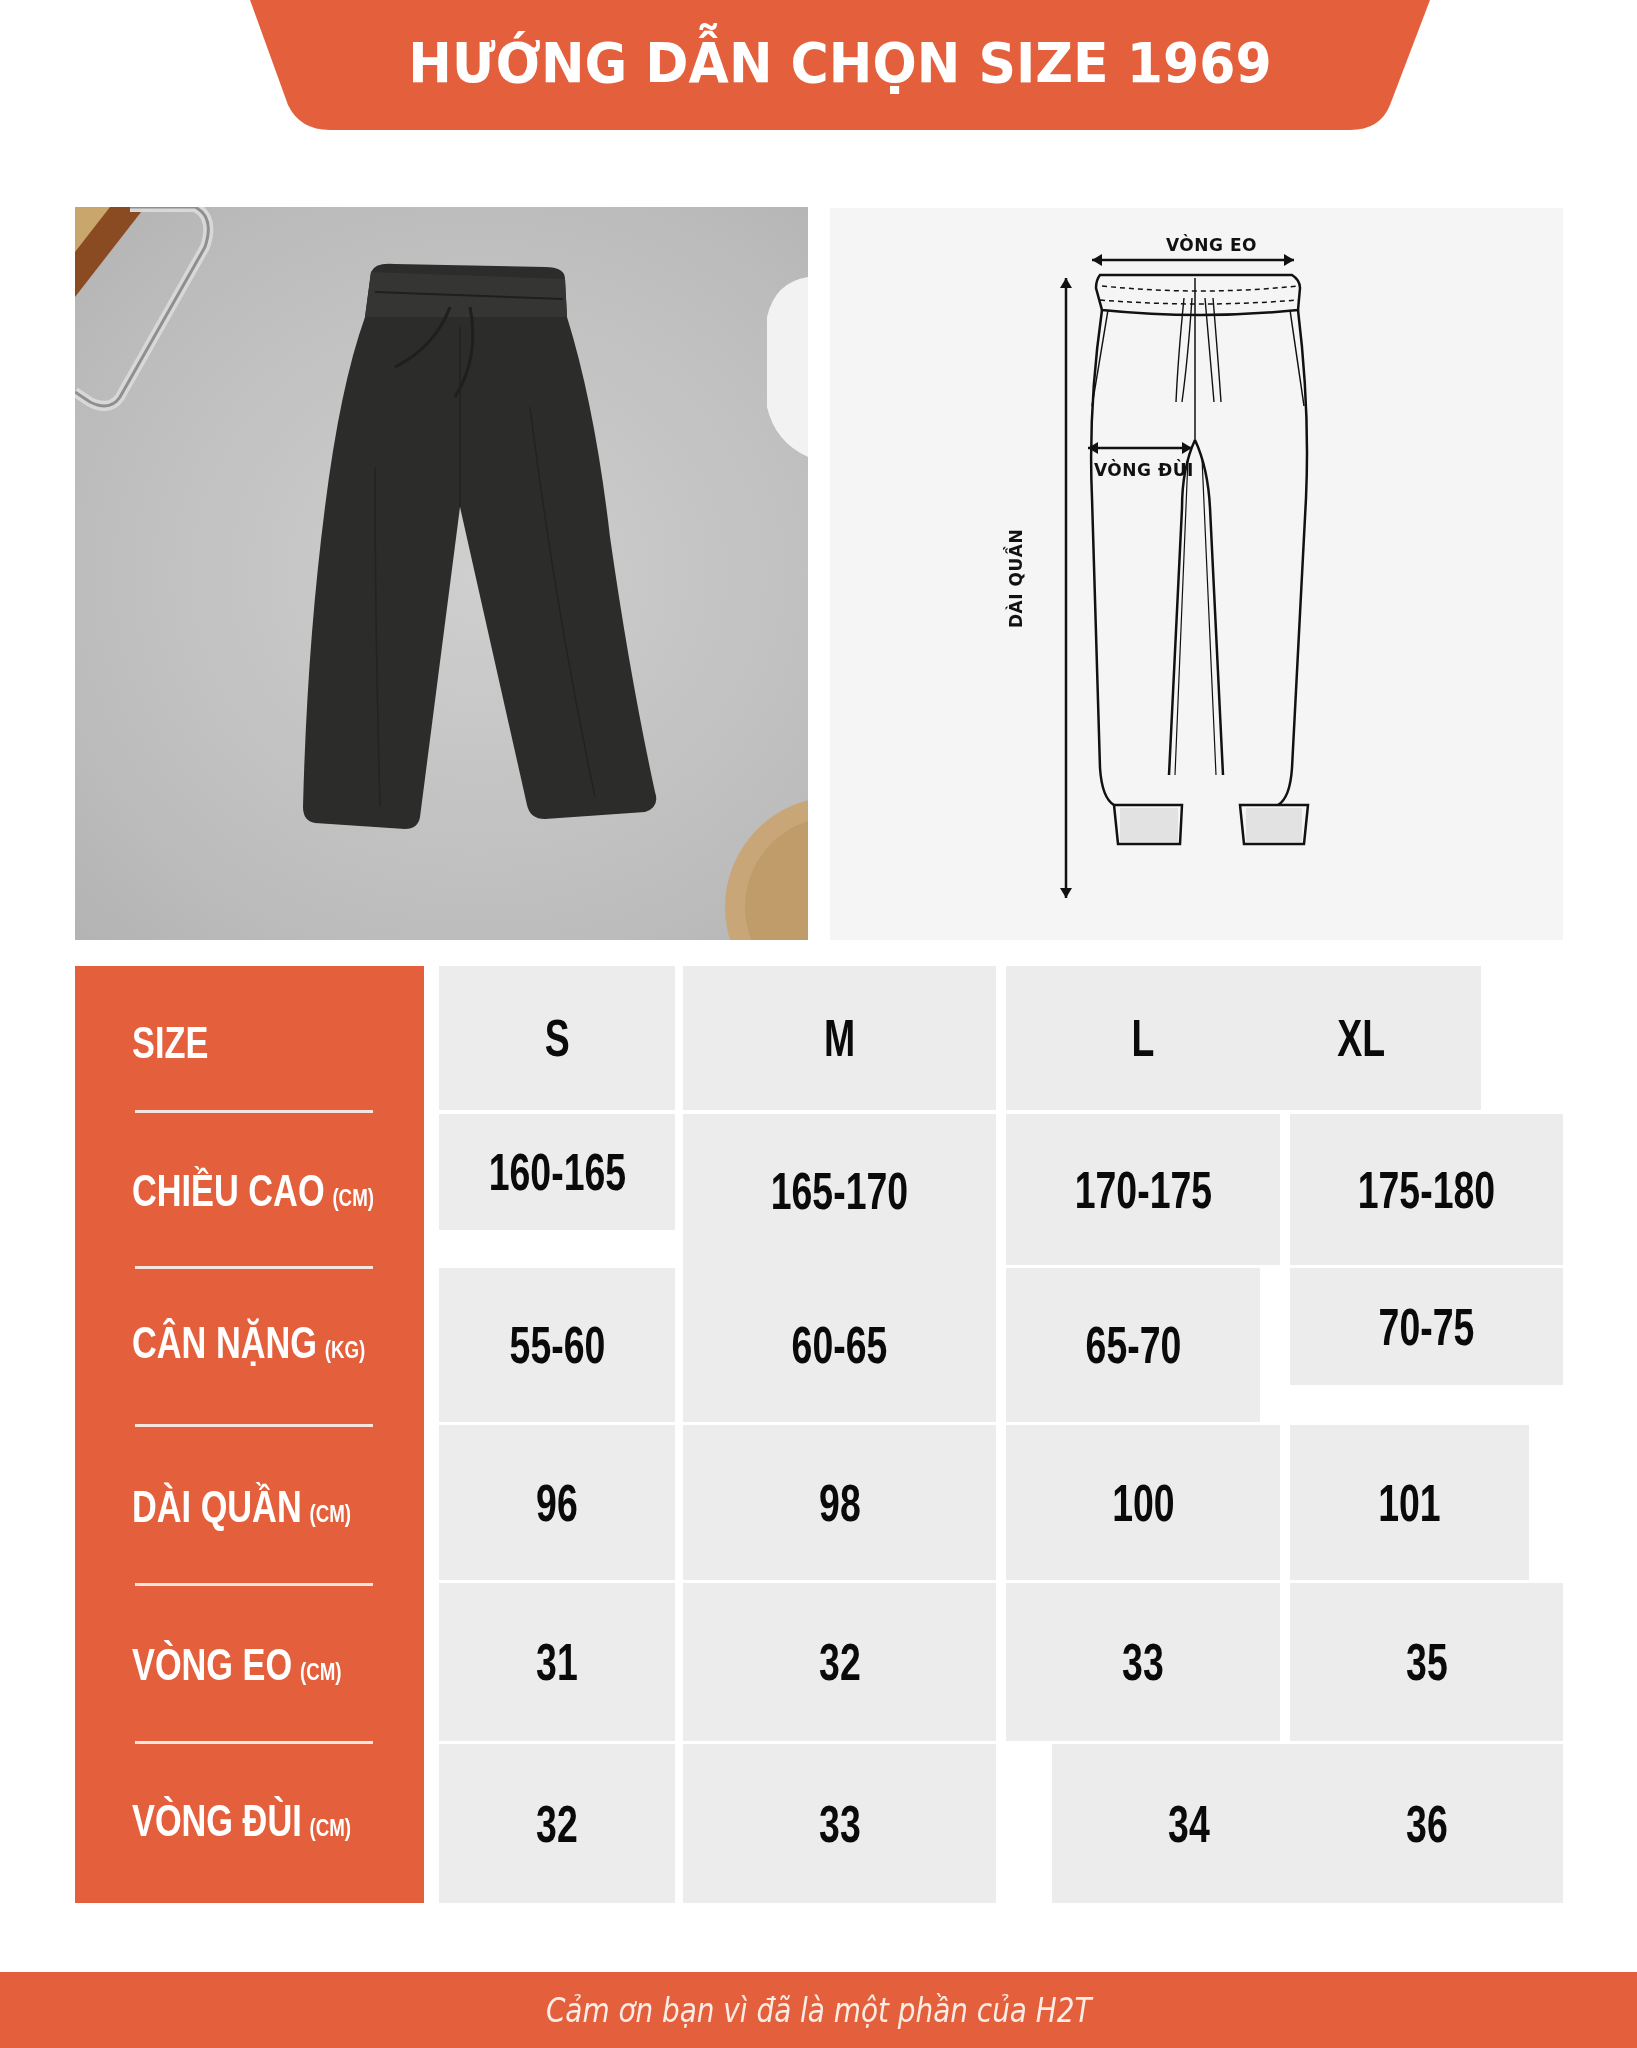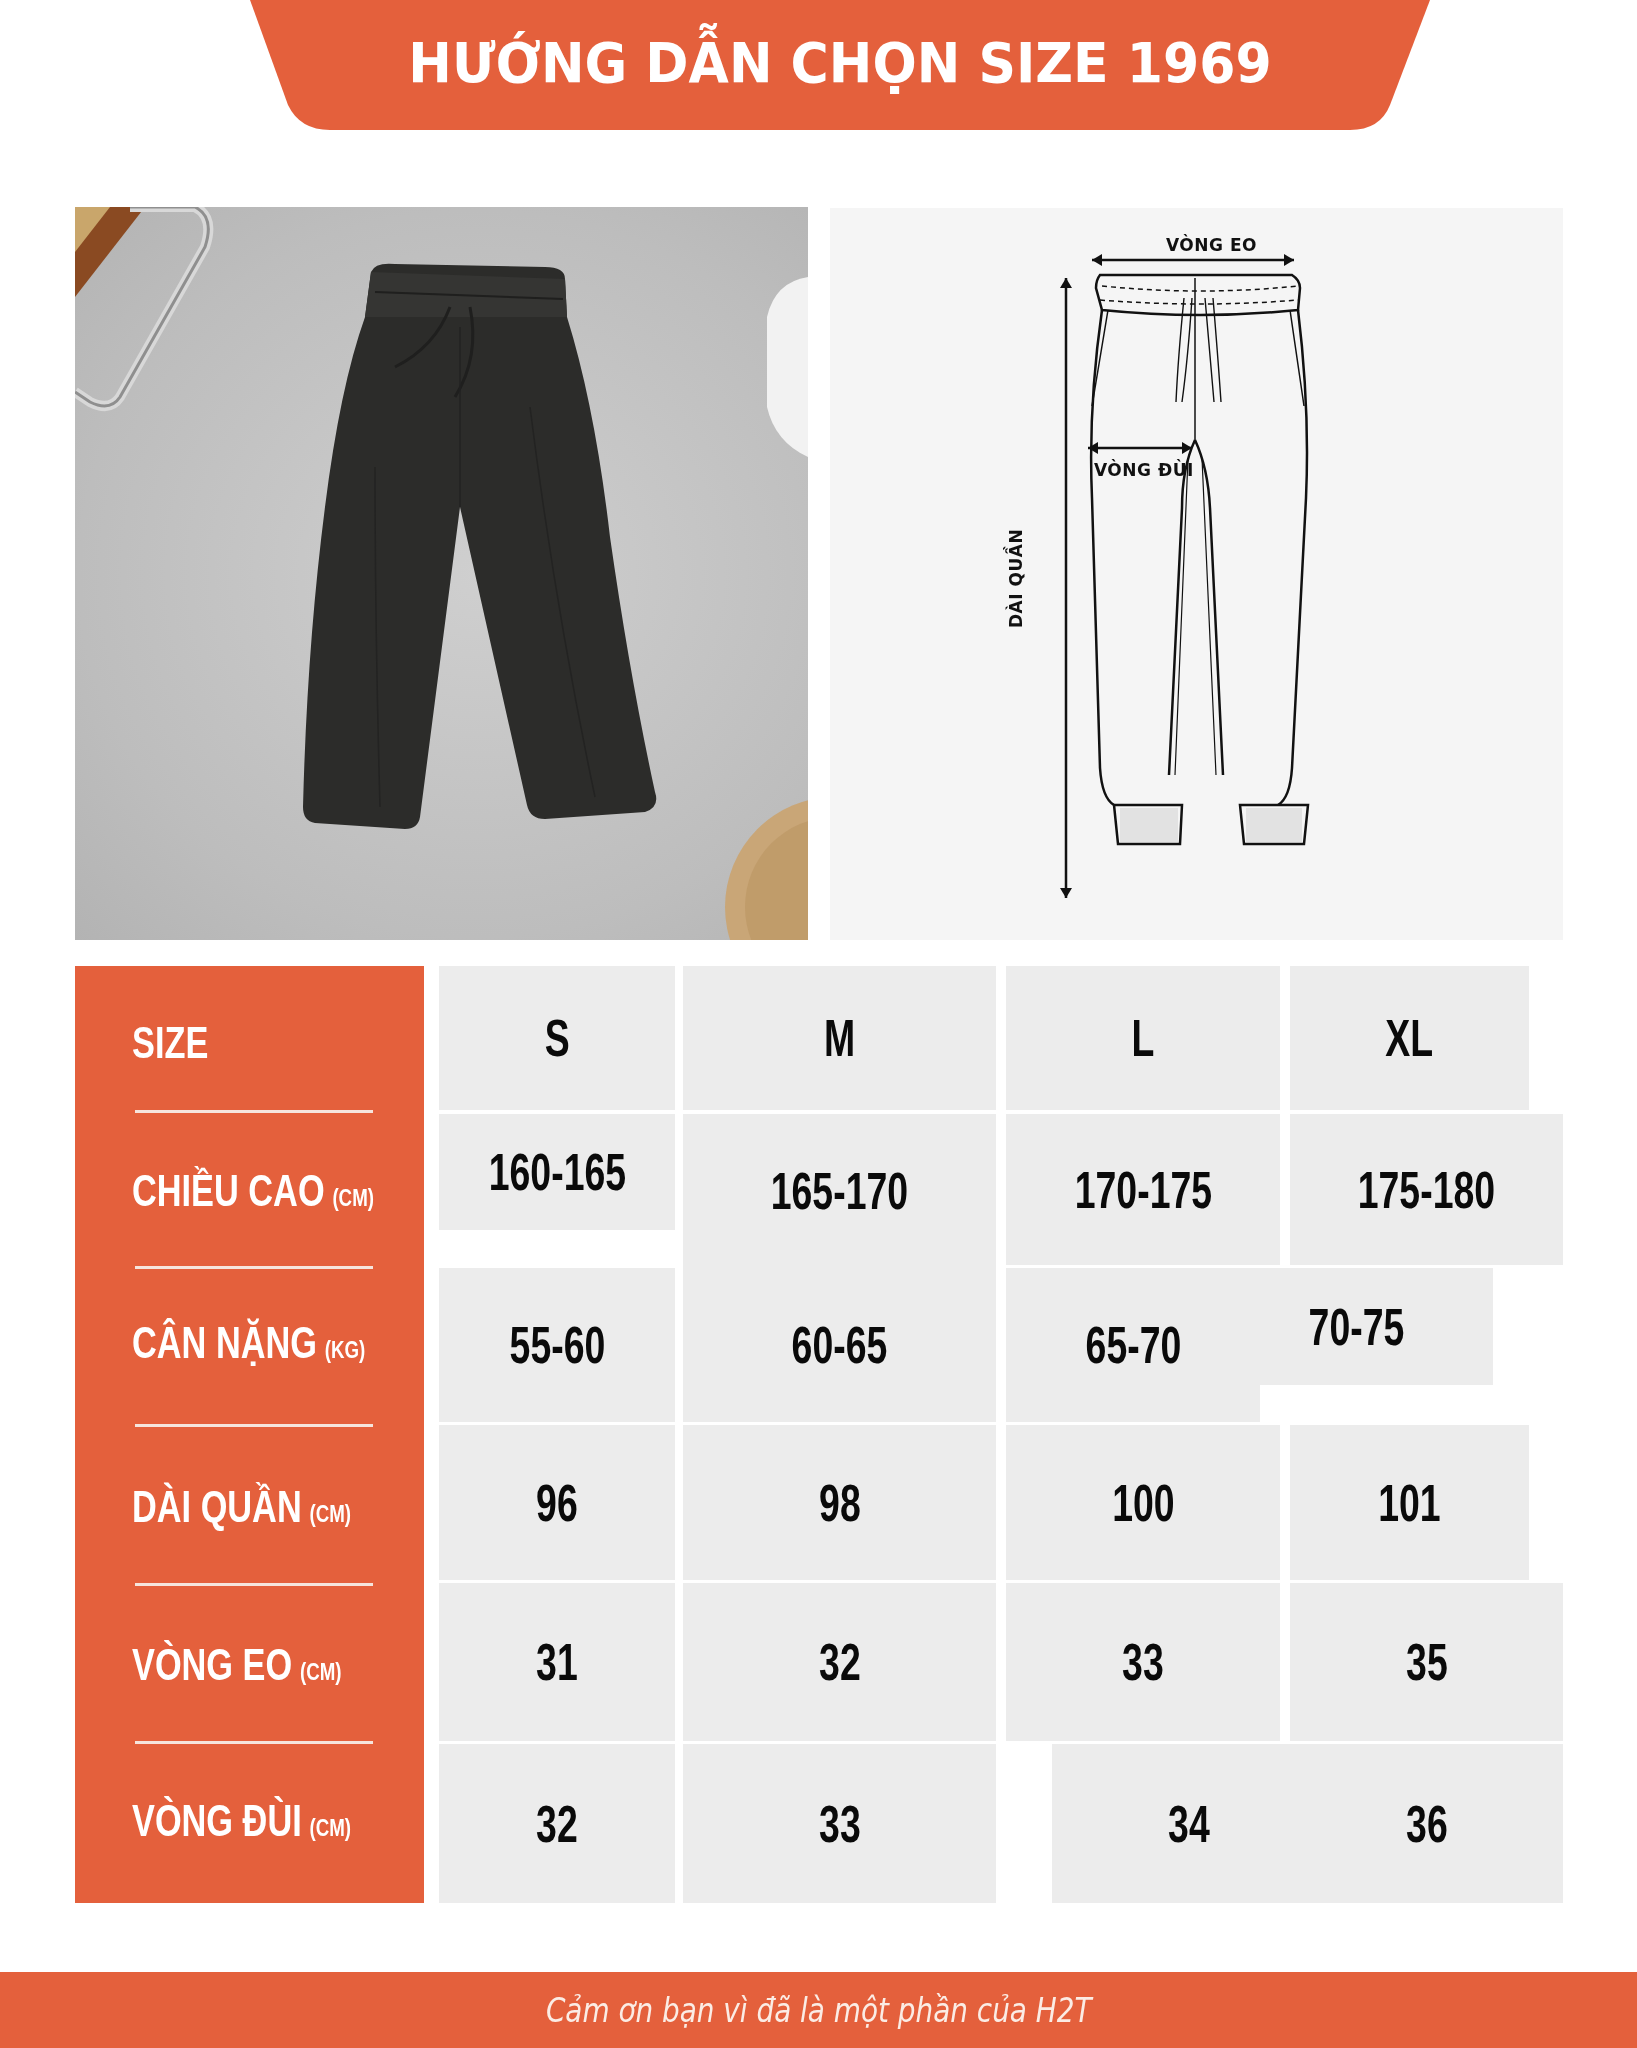--- a/index.html
+++ b/index.html
@@ -149,21 +149,21 @@
 
   <div class="cell" style="left:439px;top:966px;width:236px;height:144px">
       <span>S</span>
     </div>
   <div class="cell" style="left:683px;top:966px;width:313px;height:144px">
       <span>M</span>
     </div>
   <div class="cell" style="left:1006px;top:966px;width:274px;height:144px">
       <span>L</span>
     </div>
-  <div class="cell" style="left:1290px;top:966px;width:239px;height:144px">
+  <div class="cell" style="left:1242px;top:966px;width:239px;height:144px">
       <span>XL</span>
     </div>
 
   <div class="cell" style="left:439px;top:1114px;width:236px;height:116px">
       <span>160-165</span>
     </div>
   <div class="cell" style="left:683px;top:1114px;width:313px;height:154px">
       <span>165-170</span>
     </div>
   <div class="cell" style="left:1006px;top:1114px;width:274px;height:151px">
@@ -175,21 +175,21 @@
 
   <div class="cell" style="left:439px;top:1268px;width:236px;height:154px">
       <span>55-60</span>
     </div>
   <div class="cell" style="left:683px;top:1268px;width:313px;height:154px">
       <span>60-65</span>
     </div>
   <div class="cell" style="left:1006px;top:1268px;width:254px;height:154px">
       <span>65-70</span>
     </div>
-  <div class="cell" style="left:1220px;top:1268px;width:273px;height:117px">
+  <div class="cell" style="left:1290px;top:1268px;width:273px;height:117px">
       <span>70-75</span>
     </div>
 
   <div class="cell" style="left:439px;top:1425px;width:236px;height:155px">
       <span>96</span>
     </div>
   <div class="cell" style="left:683px;top:1425px;width:313px;height:155px">
       <span>98</span>
     </div>
   <div class="cell" style="left:1006px;top:1425px;width:274px;height:155px">

